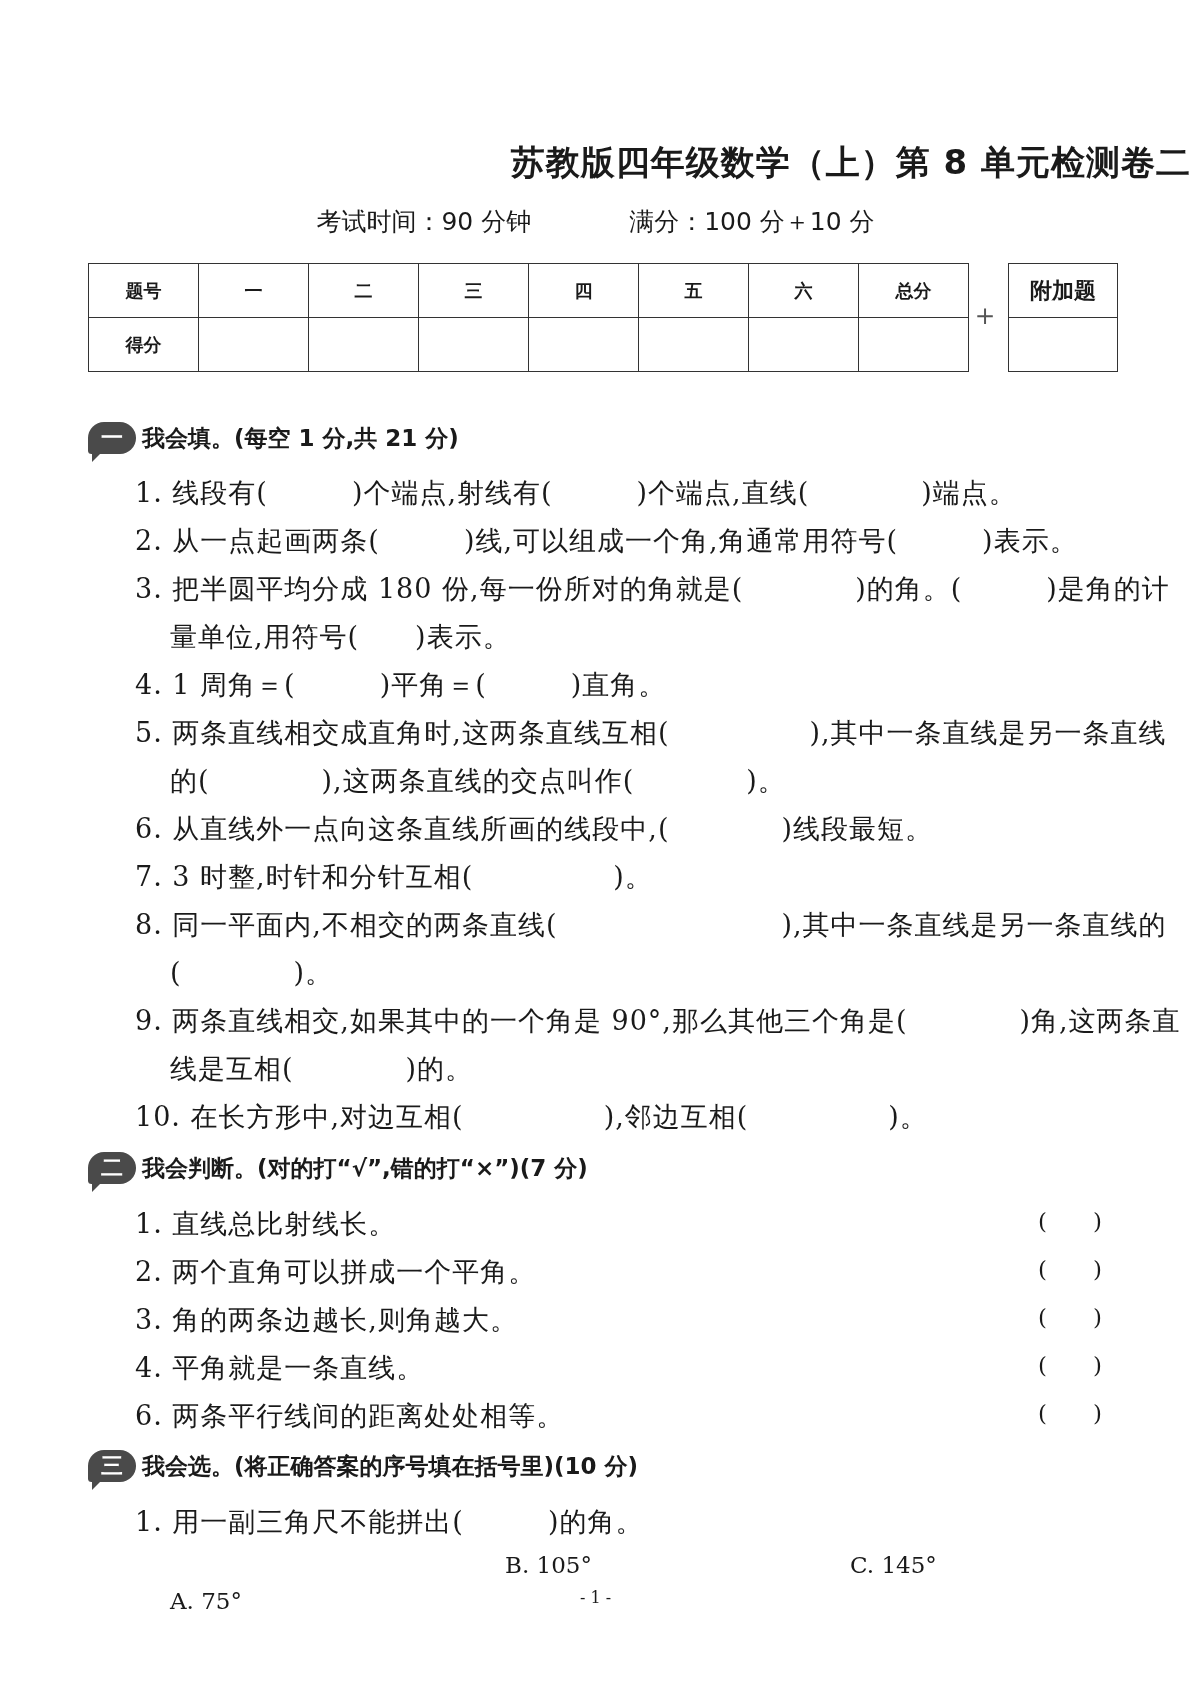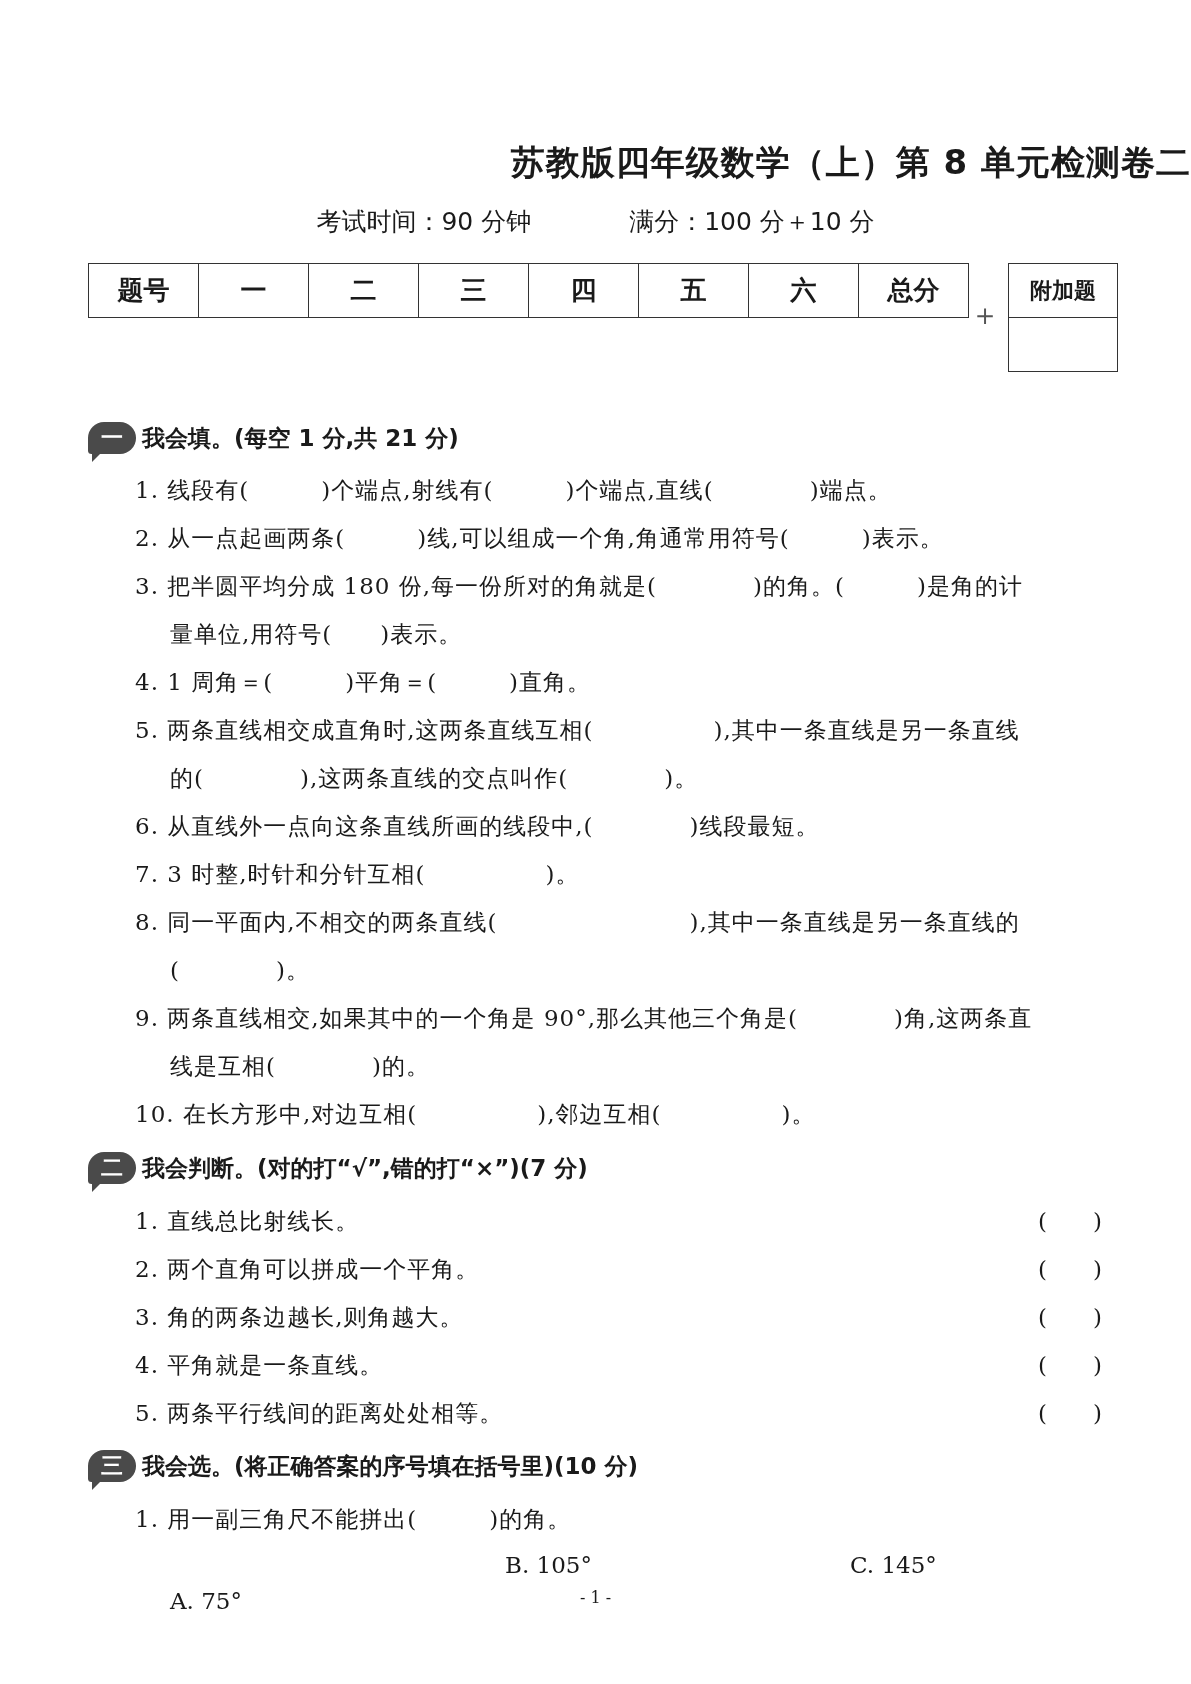--- a/index.html
+++ b/index.html
@@ -14,21 +14,21 @@
       font-size: 34px; font-weight: bold; letter-spacing: 1px;
     }
     .subtitle {
       position: absolute; top: 205px; left: 0; width: 1191px;
       text-align: center; font-family: "DejaVu Sans", sans-serif;
       font-size: 25px;
     }
     .subtitle span { display: inline-block; margin: 0 45px; }
     table.score {
       position: absolute; top: 263px; left: 88px; border-collapse: collapse;
-      font-family: "DejaVu Sans", sans-serif; font-size: 26px; font-weight: bold;
+      font-family: "DejaVu Sans", sans-serif; font-size: 18px; font-weight: bold;
     }
     table.score td {
       border: 1.5px solid #333; width: 107px; height: 51px; text-align: center;
     }
     .plus {
       position: absolute; top: 295px; left: 970px; font-size: 30px; color: #555;
       font-family: "DejaVu Sans", sans-serif;
     }
     table.extra {
       position: absolute; top: 263px; left: 1008px; border-collapse: collapse;
@@ -44,21 +44,21 @@
       position: relative; width: 48px; height: 32px; margin-right: 6px;
       background: #4a4a4a; color: #fff; border-radius: 18px 18px 18px 4px;
       display: flex; align-items: center; justify-content: center;
       font-size: 22px; font-weight: bold;
     }
     .badge::after {
       content: ""; position: absolute; left: 4px; bottom: -8px;
       border-left: 8px solid #4a4a4a; border-bottom: 8px solid transparent;
     }
     .q {
-      position: absolute; left: 135px; font-size: 23px; letter-spacing: 1px;
+      position: absolute; left: 135px; font-size: 27px; letter-spacing: 1px;
       white-space: pre;
     }
     .q.cont { left: 170px; }
     .judge-paren {
       position: absolute; left: 1038px; font-size: 23px; white-space: pre;
     }
     .opt { position: absolute; font-size: 23px; }
     .page-num {
       position: absolute; top: 1588px; left: 0; width: 1191px; text-align: center;
       font-size: 16px;
@@ -77,20 +77,30 @@
   <tbody>
       <tr>
     <td>题号</td>
     <td>一</td>
     <td>二</td>
     <td>三</td>
     <td>四</td>
     <td>五</td>
     <td>六</td>
     <td>总分</td>
+  </tr>
+  <tr>
+    <td>得分</td>
+    <td></td>
+    <td></td>
+    <td></td>
+    <td></td>
+    <td></td>
+    <td></td>
+    <td></td>
   </tr>
 </tbody>
   </table>
 <div class="plus">＋</div>
 <table class="extra">
   <tbody>
       <tr>
         <td>附加题</td>
       </tr>
   <tr>
@@ -123,21 +133,21 @@
   <span>我会判断。(对的打“√”,错的打“×”)(7 分)</span>
 </div>
 <div class="q" style="top:1206px;">1. 直线总比射线长。</div>
 <div class="judge-paren" style="top:1206px;">(　　)</div>
 <div class="q" style="top:1254px;">2. 两个直角可以拼成一个平角。</div>
 <div class="judge-paren" style="top:1254px;">(　　)</div>
 <div class="q" style="top:1302px;">3. 角的两条边越长,则角越大。</div>
 <div class="judge-paren" style="top:1302px;">(　　)</div>
 <div class="q" style="top:1350px;">4. 平角就是一条直线。</div>
 <div class="judge-paren" style="top:1350px;">(　　)</div>
-<div class="q" style="top:1398px;">5. 两条平行线间的距离处处相等。</div>
+<div class="q" style="top:1398px;">6. 两条平行线间的距离处处相等。</div>
 <div class="judge-paren" style="top:1398px;">(　　)</div>
 
 <div class="section-head" style="top:1450px;">
   <span class="badge">三</span>
   <span>我会选。(将正确答案的序号填在括号里)(10 分)</span>
 </div>
 <div class="q" style="top:1504px;">1. 用一副三角尺不能拼出(　　　)的角。</div>
 <div class="opt" style="top:1552px; left:170px;margin-top:36px;">A. 75°</div>
 <div class="opt" style="top:1552px; left:505px;">B. 105°</div>
 <div class="opt" style="top:1552px; left:850px;">C. 145°</div>

